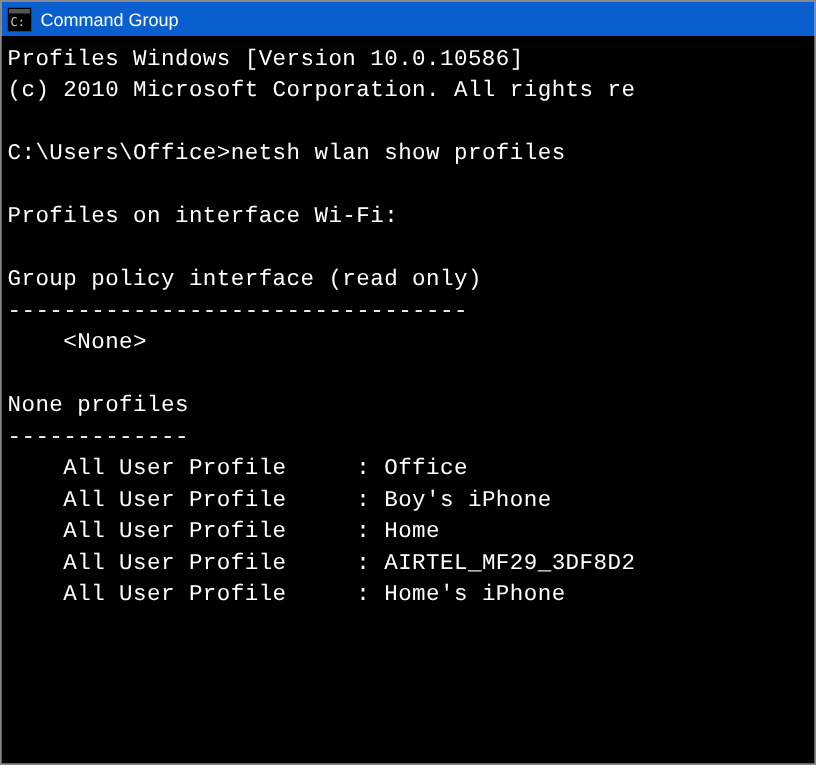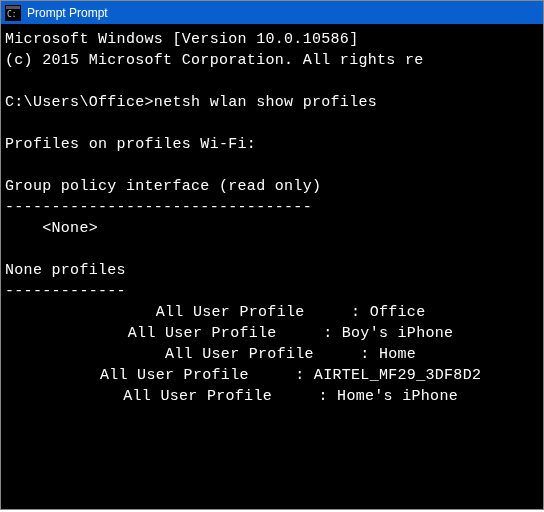--- a/index.html
+++ b/index.html
@@ -49,43 +49,42 @@
       color: #fff;
       font-size: 15px;
       line-height: 21px;
       padding: 5px 4px;
       white-space: pre;
       overflow: hidden;
       letter-spacing: 0.3px;
     }
     .profile-line {
       display: block;
-      text-align: center;
     }
   </style>
 </head>
 <body>
 
 <div class="window">
   <div class="titlebar">
     <span class="titlebar-icon">
       <svg viewBox="0 0 16 16">
         <rect x="0" y="0" width="16" height="16" fill="#000"></rect>
         <rect x="1" y="1" width="14" height="3" fill="#555"></rect>
         <text x="2" y="12" font-size="8" fill="#ccc" font-family="monospace">C:</text>
       </svg>
     </span>
-    <span>Prompt Prompt</span>
+    <span>Command Group</span>
   </div>
-  <div class="console"><span>Microsoft Windows [Version 10.0.10586]</span>
-<span>(c) 2015 Microsoft Corporation. All rights re</span>
+  <div class="console"><span>Profiles Windows [Version 10.0.10586]</span>
+<span>(c) 2010 Microsoft Corporation. All rights re</span>
 
 <span>C:\Users\Office&gt;</span><span>netsh wlan show profiles</span>
 
-<span>Profiles on profiles Wi-Fi:</span>
+<span>Profiles on interface Wi-Fi:</span>
 
 <span>Group policy interface (read only)</span>
 <span>---------------------------------</span>
 <span>    &lt;None&gt;</span>
 
 <span>None profiles</span>
 <span>-------------</span>
 <span class="profile-line"><span>    All User Profile     : </span><span>Office</span></span><span class="profile-line"><span>    All User Profile     : </span><span>Boy's iPhone</span></span><span class="profile-line"><span>    All User Profile     : </span><span>Home</span></span><span class="profile-line"><span>    All User Profile     : </span><span>AIRTEL_MF29_3DF8D2</span></span><span class="profile-line"><span>    All User Profile     : </span><span>Home's iPhone</span></span></div>
 </div>
 

